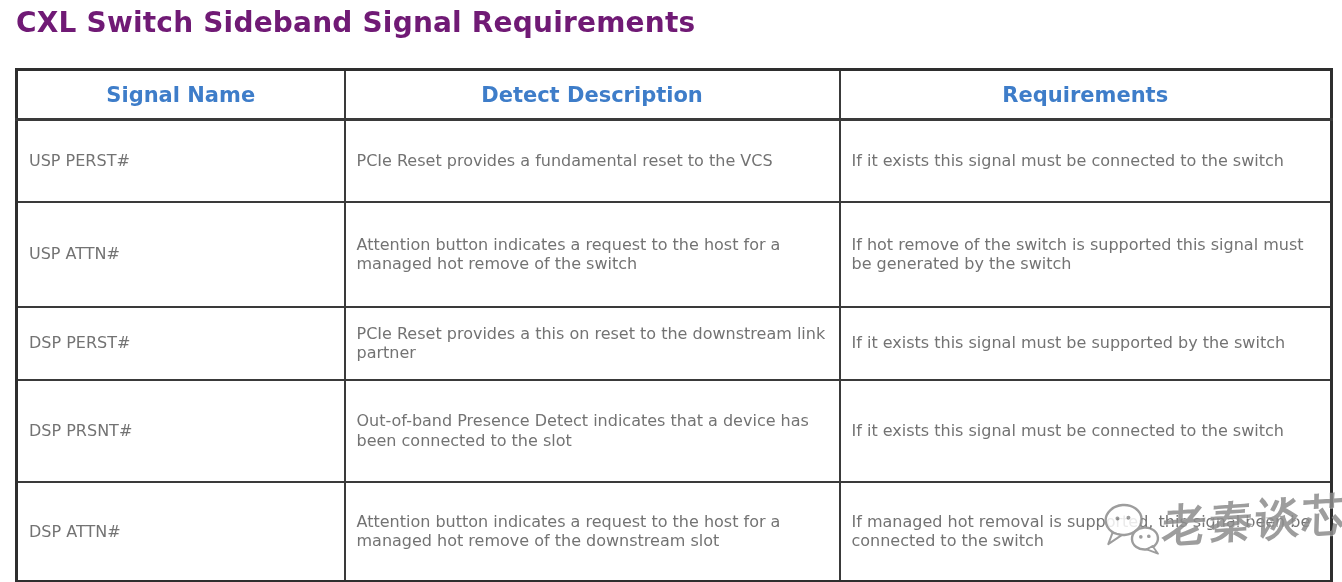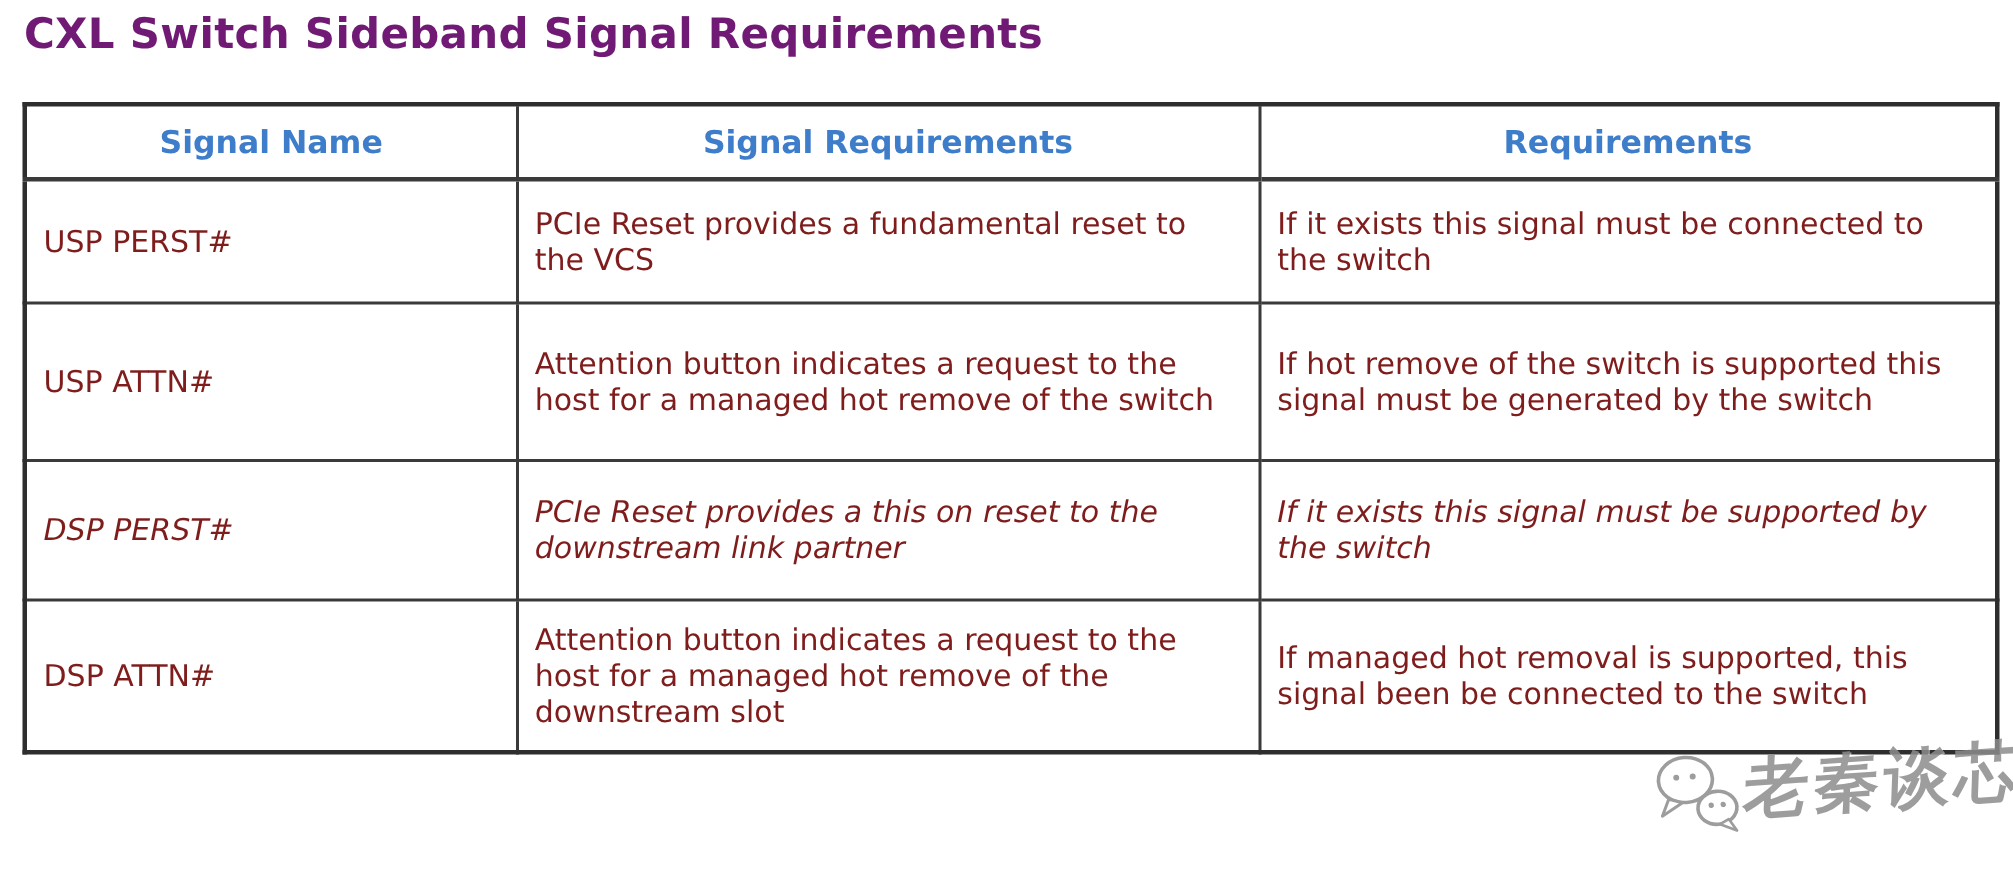--- a/index.html
+++ b/index.html
@@ -39,29 +39,29 @@
     font-weight: 700;
     color: #3E7DC9;
     text-align: center;
     vertical-align: middle;
     border-bottom-width: 3px;
   }
   .sig col.c1 { width: 328px; }
   .sig col.c2 { width: 495px; }
   .sig col.c3 { width: 492px; }
   .sig td {
-    font-size: 20px;
-    color: #7f1d1d;
+    font-size: 16px;
+    color: #737373;
     line-height: 1.2;
     padding: 6px 11px;
     vertical-align: middle;
   }
   .sig tbody tr:nth-child(1) { height: 82px; }
   .sig tbody tr:nth-child(2) { height: 105px; }
-  .sig tbody tr:nth-child(3) { height: 93px; font-style: italic; }
+  .sig tbody tr:nth-child(3) { height: 73px; }
   .sig tbody tr:nth-child(4) { height: 102px; }
   .sig tbody tr:nth-child(5) { height: 100px; }
 
   .watermark {
     position: absolute;
     left: 1098px; top: 490px;
     display: flex;
     align-items: center;
     gap: 0px;
     opacity: 0.85;
@@ -89,39 +89,44 @@
 
   <table class="sig">
     <colgroup>
       <col class="c1">
         <col class="c2">
         <col class="c3">
     </colgroup>
     <thead>
       <tr>
         <th>Signal Name</th>
-        <th>Signal Requirements</th>
+        <th>Detect Description</th>
         <th>Requirements</th>
       </tr>
     </thead>
     <tbody>
       <tr>
         <td>USP PERST#</td>
         <td>PCIe Reset provides a fundamental reset to the VCS</td>
         <td>If it exists this signal must be connected to the switch</td>
       </tr>
       <tr>
         <td>USP ATTN#</td>
         <td>Attention button indicates a request to the host for a managed hot remove of the switch</td>
         <td>If hot remove of the switch is supported this signal must be generated by the switch</td>
       </tr>
       <tr>
         <td>DSP PERST#</td>
         <td>PCIe Reset provides a this on reset to the downstream link partner</td>
         <td>If it exists this signal must be supported by the switch</td>
+      </tr>
+      <tr>
+        <td>DSP PRSNT#</td>
+        <td>Out-of-band Presence Detect indicates that a device has been connected to the slot</td>
+        <td>If it exists this signal must be connected to the switch</td>
       </tr>
       <tr>
         <td>DSP ATTN#</td>
         <td>Attention button indicates a request to the host for a managed hot remove of the downstream slot</td>
         <td>If managed hot removal is supported, this signal been be connected to the switch</td>
       </tr>
     </tbody>
   </table>
 
   <div class="watermark">

